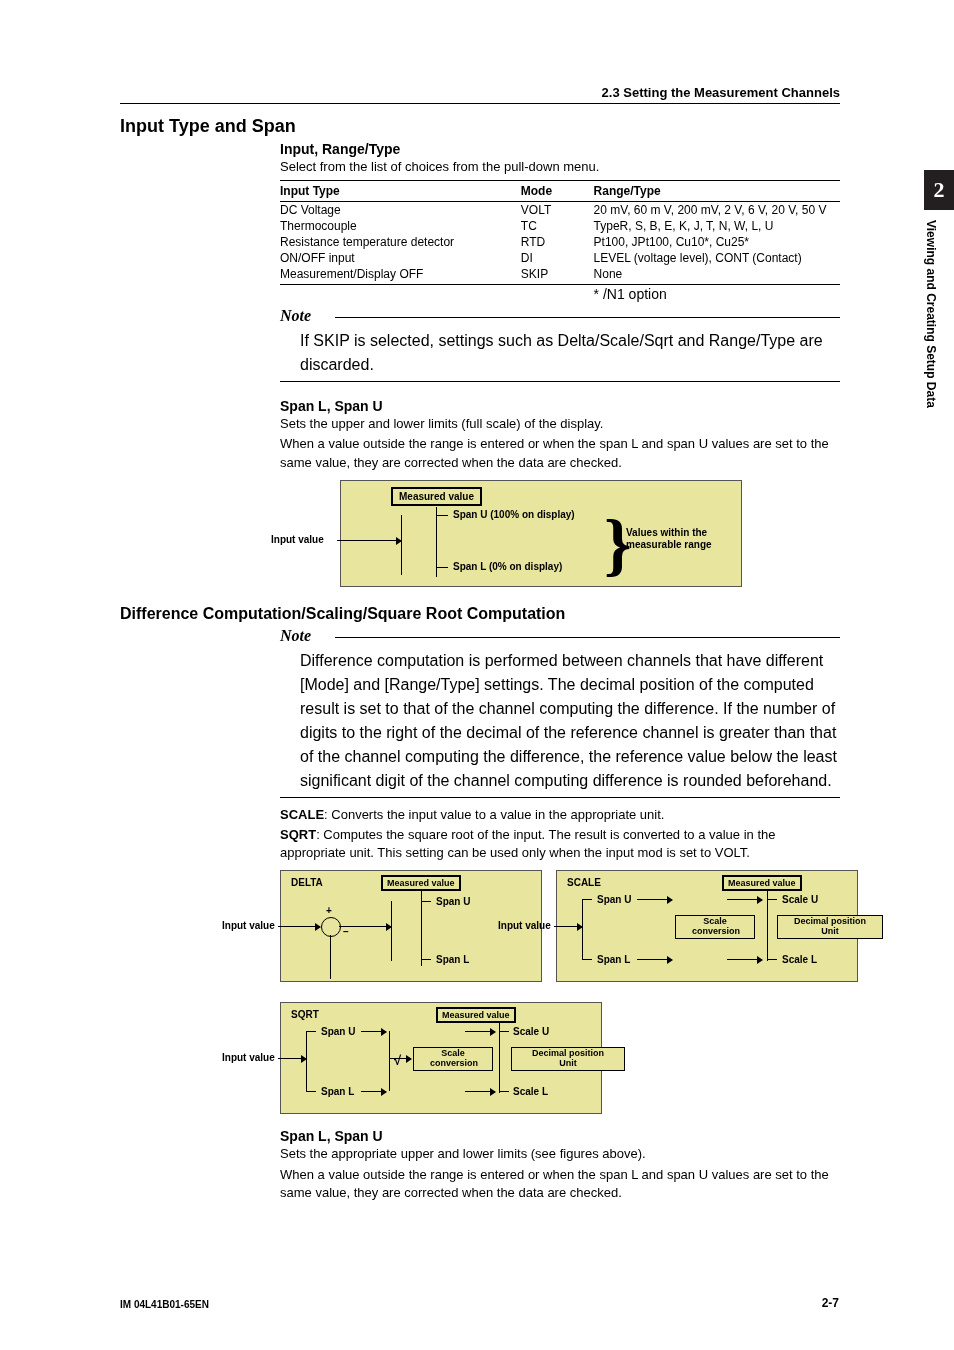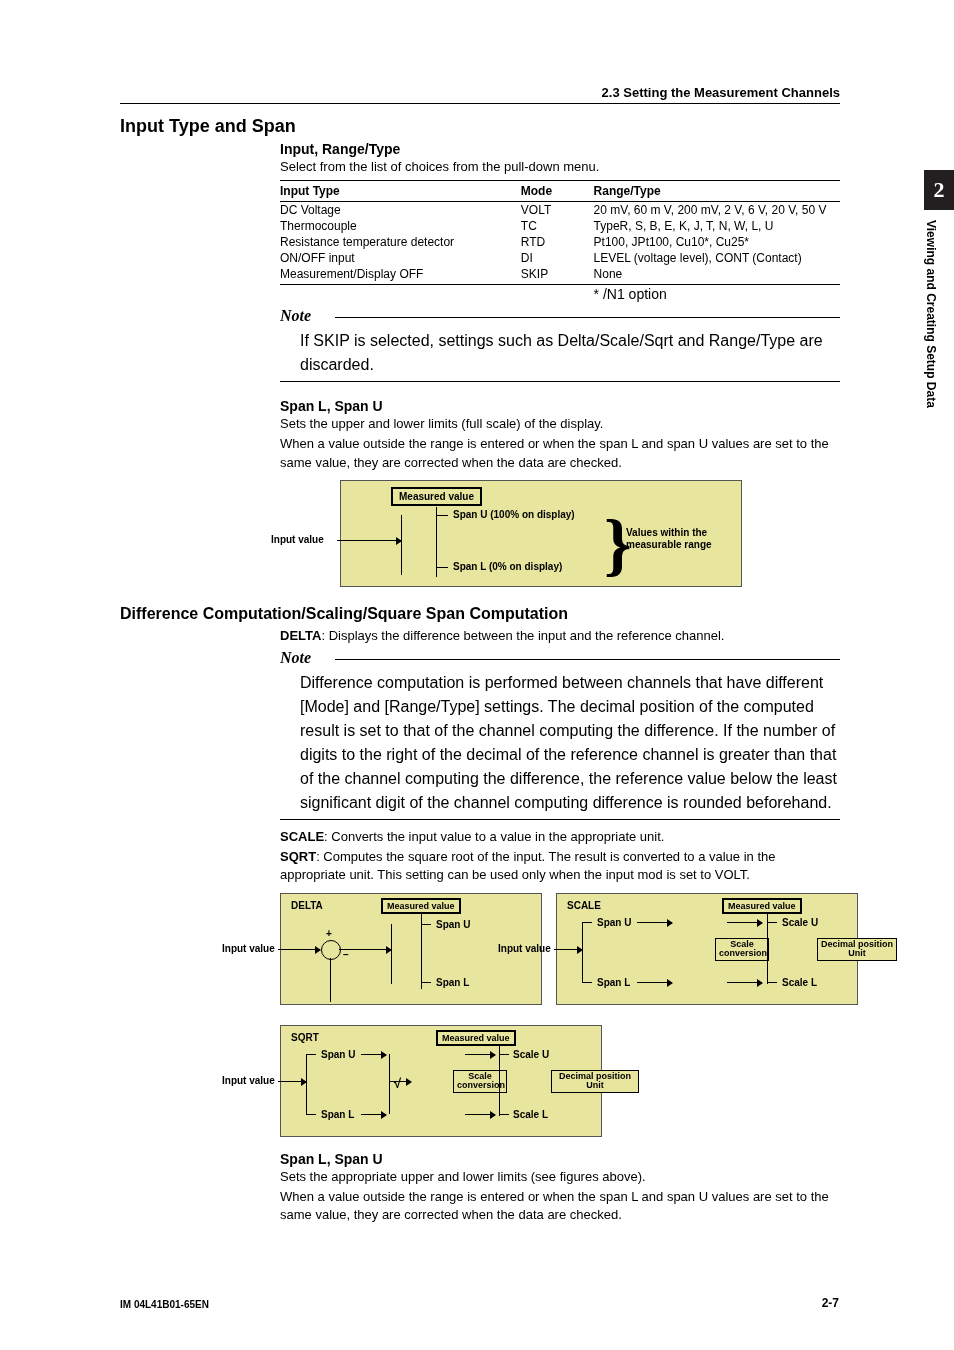--- a/index.html
+++ b/index.html
@@ -187,25 +187,24 @@
     font-size: 9px;
     font-weight: bold;
   }
   .diag-delta { width: 260px; height: 110px; }
   .diag-scale { width: 300px; height: 110px; }
   .diag-sqrt  { width: 320px; height: 110px; margin-top: 8px;}
   .tiny-box {
     position: absolute;
     border: 1px solid #000;
     background: #e8e59f;
-    padding: 1px 3px;
+    padding: 1px 16px;
     font-size: 9px;
     font-weight: bold;
     text-align: center;
-    margin-left: 40px;
   }
   .circ {
     position: absolute;
     width: 18px; height: 18px;
     border: 1px solid #000;
     border-radius: 50%;
   }
 
   .footer-left {
     position: absolute;
@@ -302,26 +301,23 @@
         <div class="diag-label" style="left:112px; top:80px;">Span L (0% on display)</div>
         <div class="diag-label" style="left:-70px; top:53px;">Input value</div>
         <div class="hline arrow-r" style="left:-4px; top:59px; width:64px;"></div>
         <div class="vline" style="left:60px; top:34px; height:60px;"></div>
         <div class="brace" style="left:263px; top:50px;">}</div>
         <div class="diag-label" style="left:285px; top:46px; width:110px; line-height:1.2;">Values within the measurable range</div>
       </div>
     </div>
   </div>
 
-  <h2 class="sect">Difference Computation/Scaling/Square Span Computation</h2>
+  <h2 class="sect">Difference Computation/Scaling/Square Root Computation</h2>
 
   <div class="indent">
-    <p class="body-text">
-      <b>DELTA</b><span>: Displays the difference between the input and the reference channel.</span>
-    </p>
 
     <div class="note-wrap">
       <span class="note-head">Note</span>
       <div class="note-line-top"></div>
       <div class="note-body">Difference computation is performed between channels that have different [Mode] and [Range/Type] settings. The decimal position of the computed result is set to that of the channel computing the difference. If the number of digits to the right of the decimal of the reference channel is greater than that of the channel computing the difference, the reference value below the least significant digit of the channel computing difference is rounded beforehand.</div>
     </div>
 
     <p class="body-text" style="margin-top:8px">
       <b>SCALE</b><span>: Converts the input value to a value in the appropriate unit.</span>
     </p>

